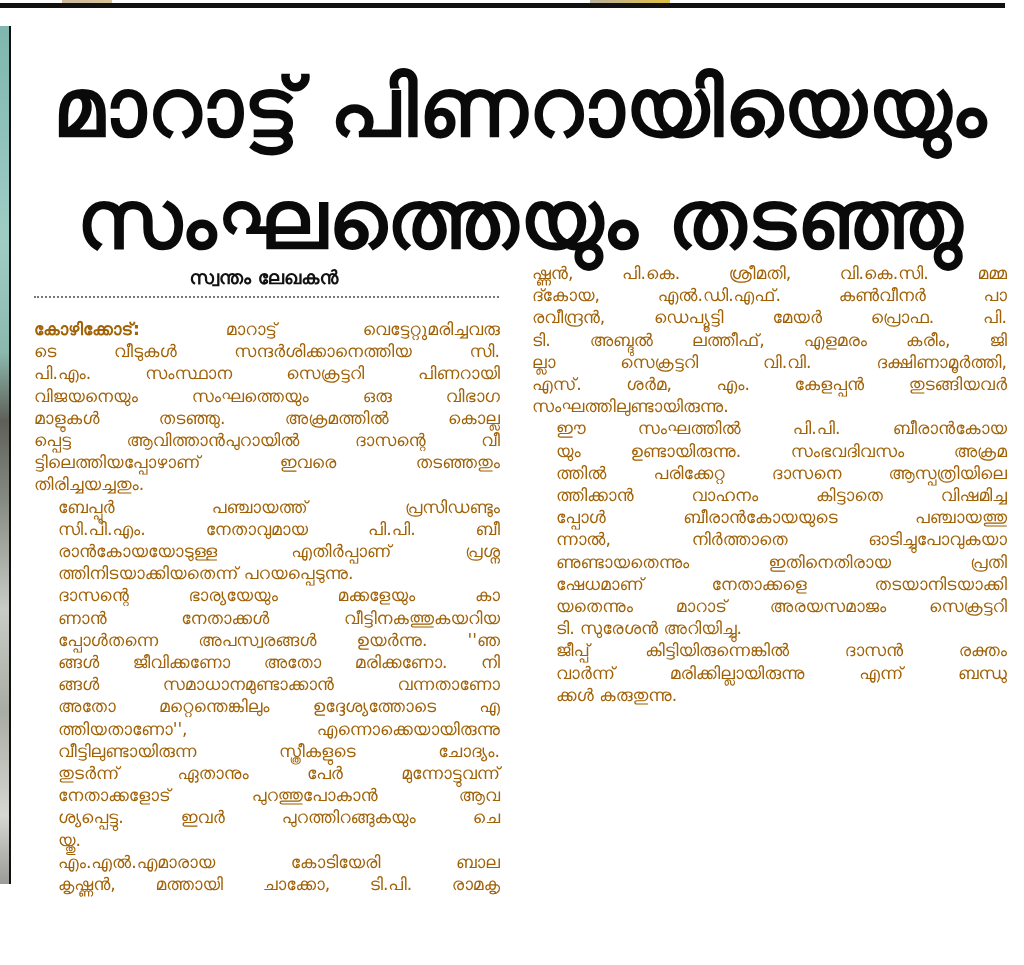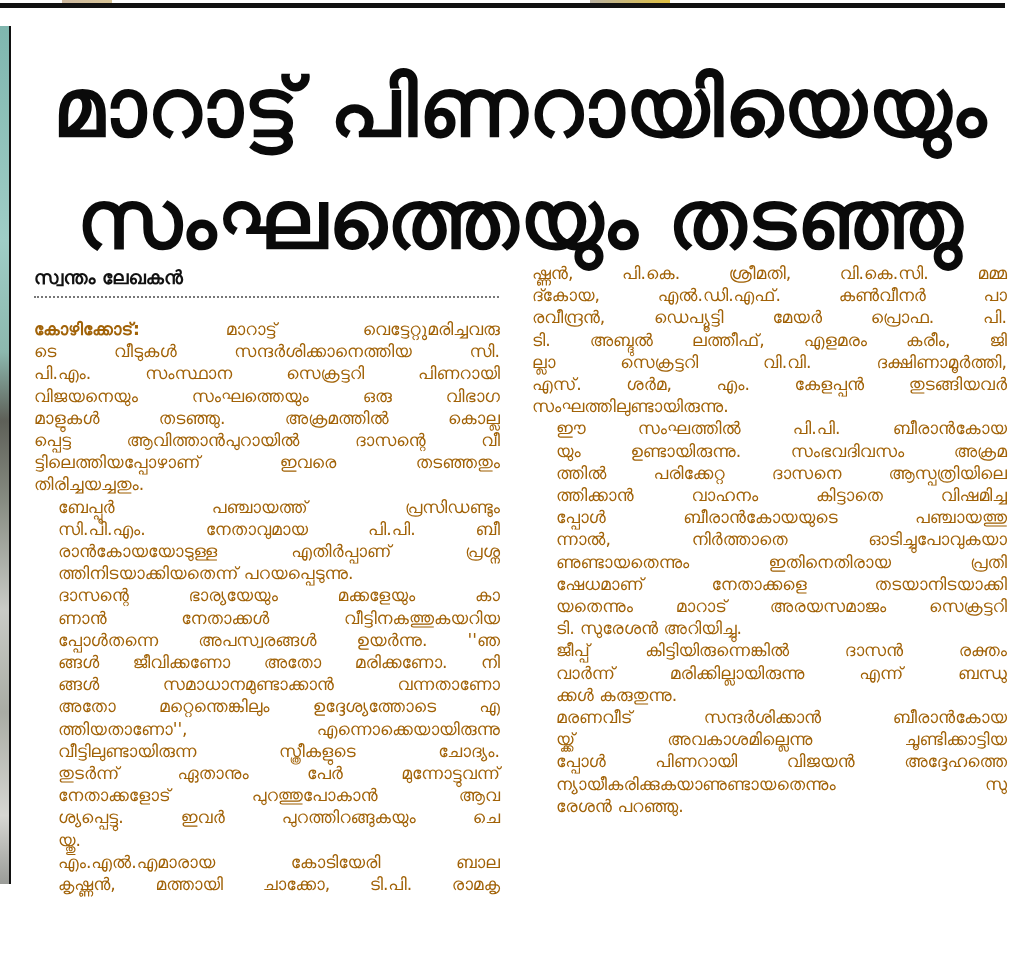--- a/index.html
+++ b/index.html
@@ -27,21 +27,21 @@
   }
   .headline {
     position: absolute; left: 40px; top: 40px; width: 960px;
     font-family: "DejaVu Sans", sans-serif; font-weight: bold;
     font-size: 82px; line-height: 112px; text-align: center;
     letter-spacing: 1px; color: #0a0a0a; margin-top: 12px;
   }
   .headline div { white-space: nowrap; }
   .byline {
     position: absolute; left: 34px; top: 264px; width: 460px;
-    font-weight: bold; font-size: 19px; line-height: 26px;
+    text-align: center; font-weight: bold; font-size: 19px; line-height: 26px;
   }
   .byline-rule {
     position: absolute; left: 34px; top: 296px; width: 465px; height: 0;
     border-top: 2px dotted #777;
   }
   .col {
     position: absolute; font-size: 17.2px; line-height: 22.2px;
     color: #a16207; text-align: justify;
   }
   .col-left { left: 34px; top: 318px; width: 466px; }
@@ -126,20 +126,13 @@
     <span class="line">ണുണ്ടായതെന്നും ഇതിനെതിരായ പ്രതി</span>
     <span class="line">ഷേധമാണ് നേതാക്കളെ തടയാനിടയാക്കി</span>
     <span class="line">യതെന്നും മാറാട് അരയസമാജം സെക്രട്ടറി</span>
     <span class="line last">ടി. സുരേശൻ അറിയിച്ചു.</span>
   </p>
   <p>
     <span class="line">ജീപ്പ് കിട്ടിയിരുന്നെങ്കിൽ ദാസൻ രക്തം</span>
     <span class="line">വാർന്ന് മരിക്കില്ലായിരുന്നു എന്ന് ബന്ധു</span>
     <span class="line last">ക്കൾ കരുതുന്നു.</span>
   </p>
-  <p class="gap">
-    <span class="line">മരണവീട് സന്ദർശിക്കാൻ ബീരാൻകോയ</span>
-    <span class="line">യ്ക്ക് അവകാശമില്ലെന്നു ചൂണ്ടിക്കാട്ടിയ</span>
-    <span class="line">പ്പോൾ പിണറായി വിജയൻ അദ്ദേഹത്തെ</span>
-    <span class="line">ന്യായീകരിക്കുകയാണുണ്ടായതെന്നും സു</span>
-    <span class="line last">രേശൻ പറഞ്ഞു.</span>
-  </p>
 </div>
 
 </body></html>

